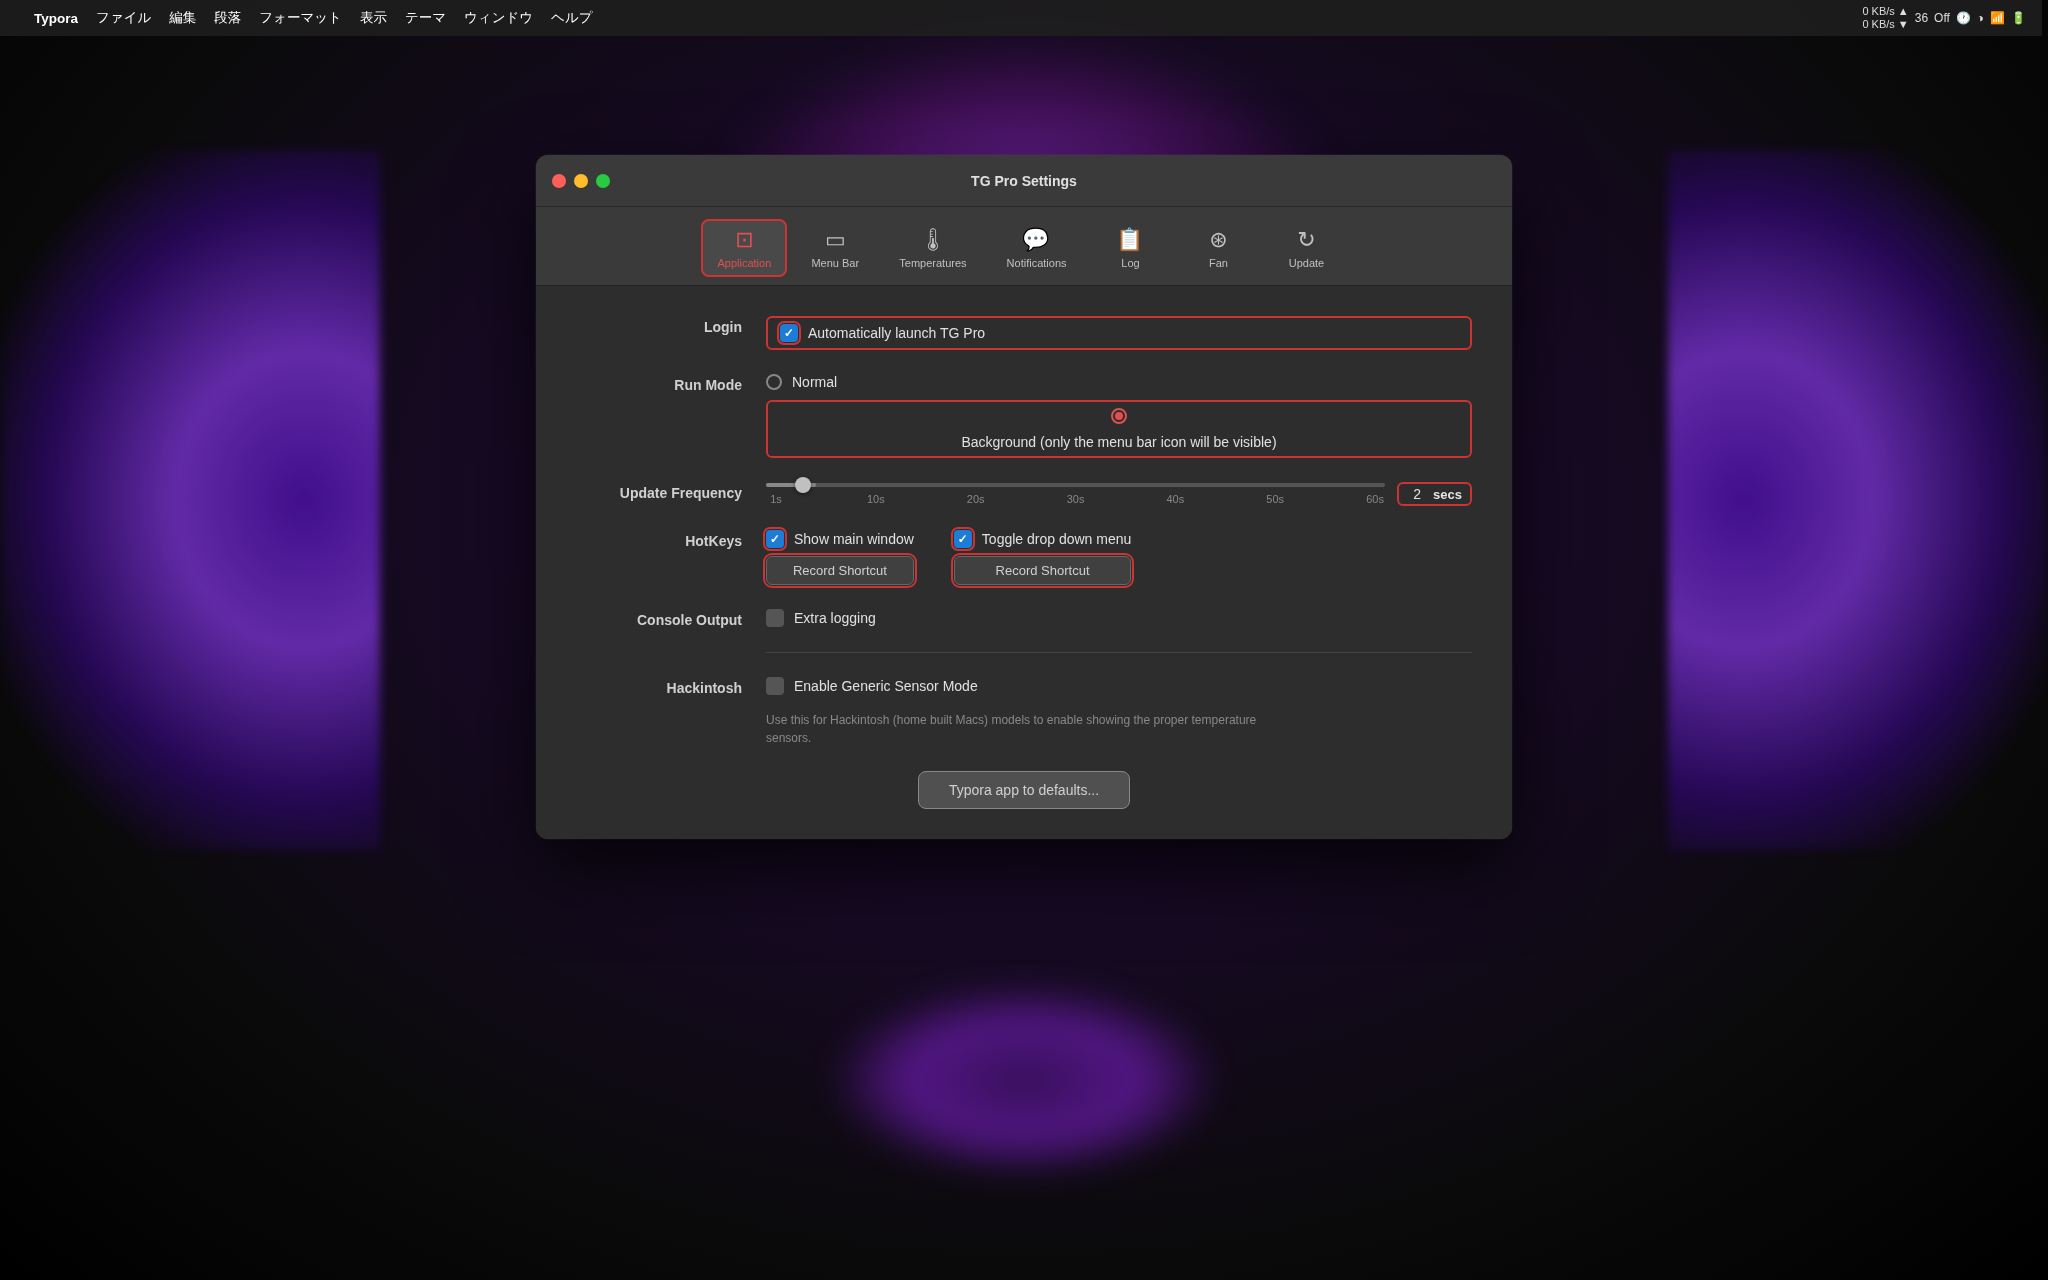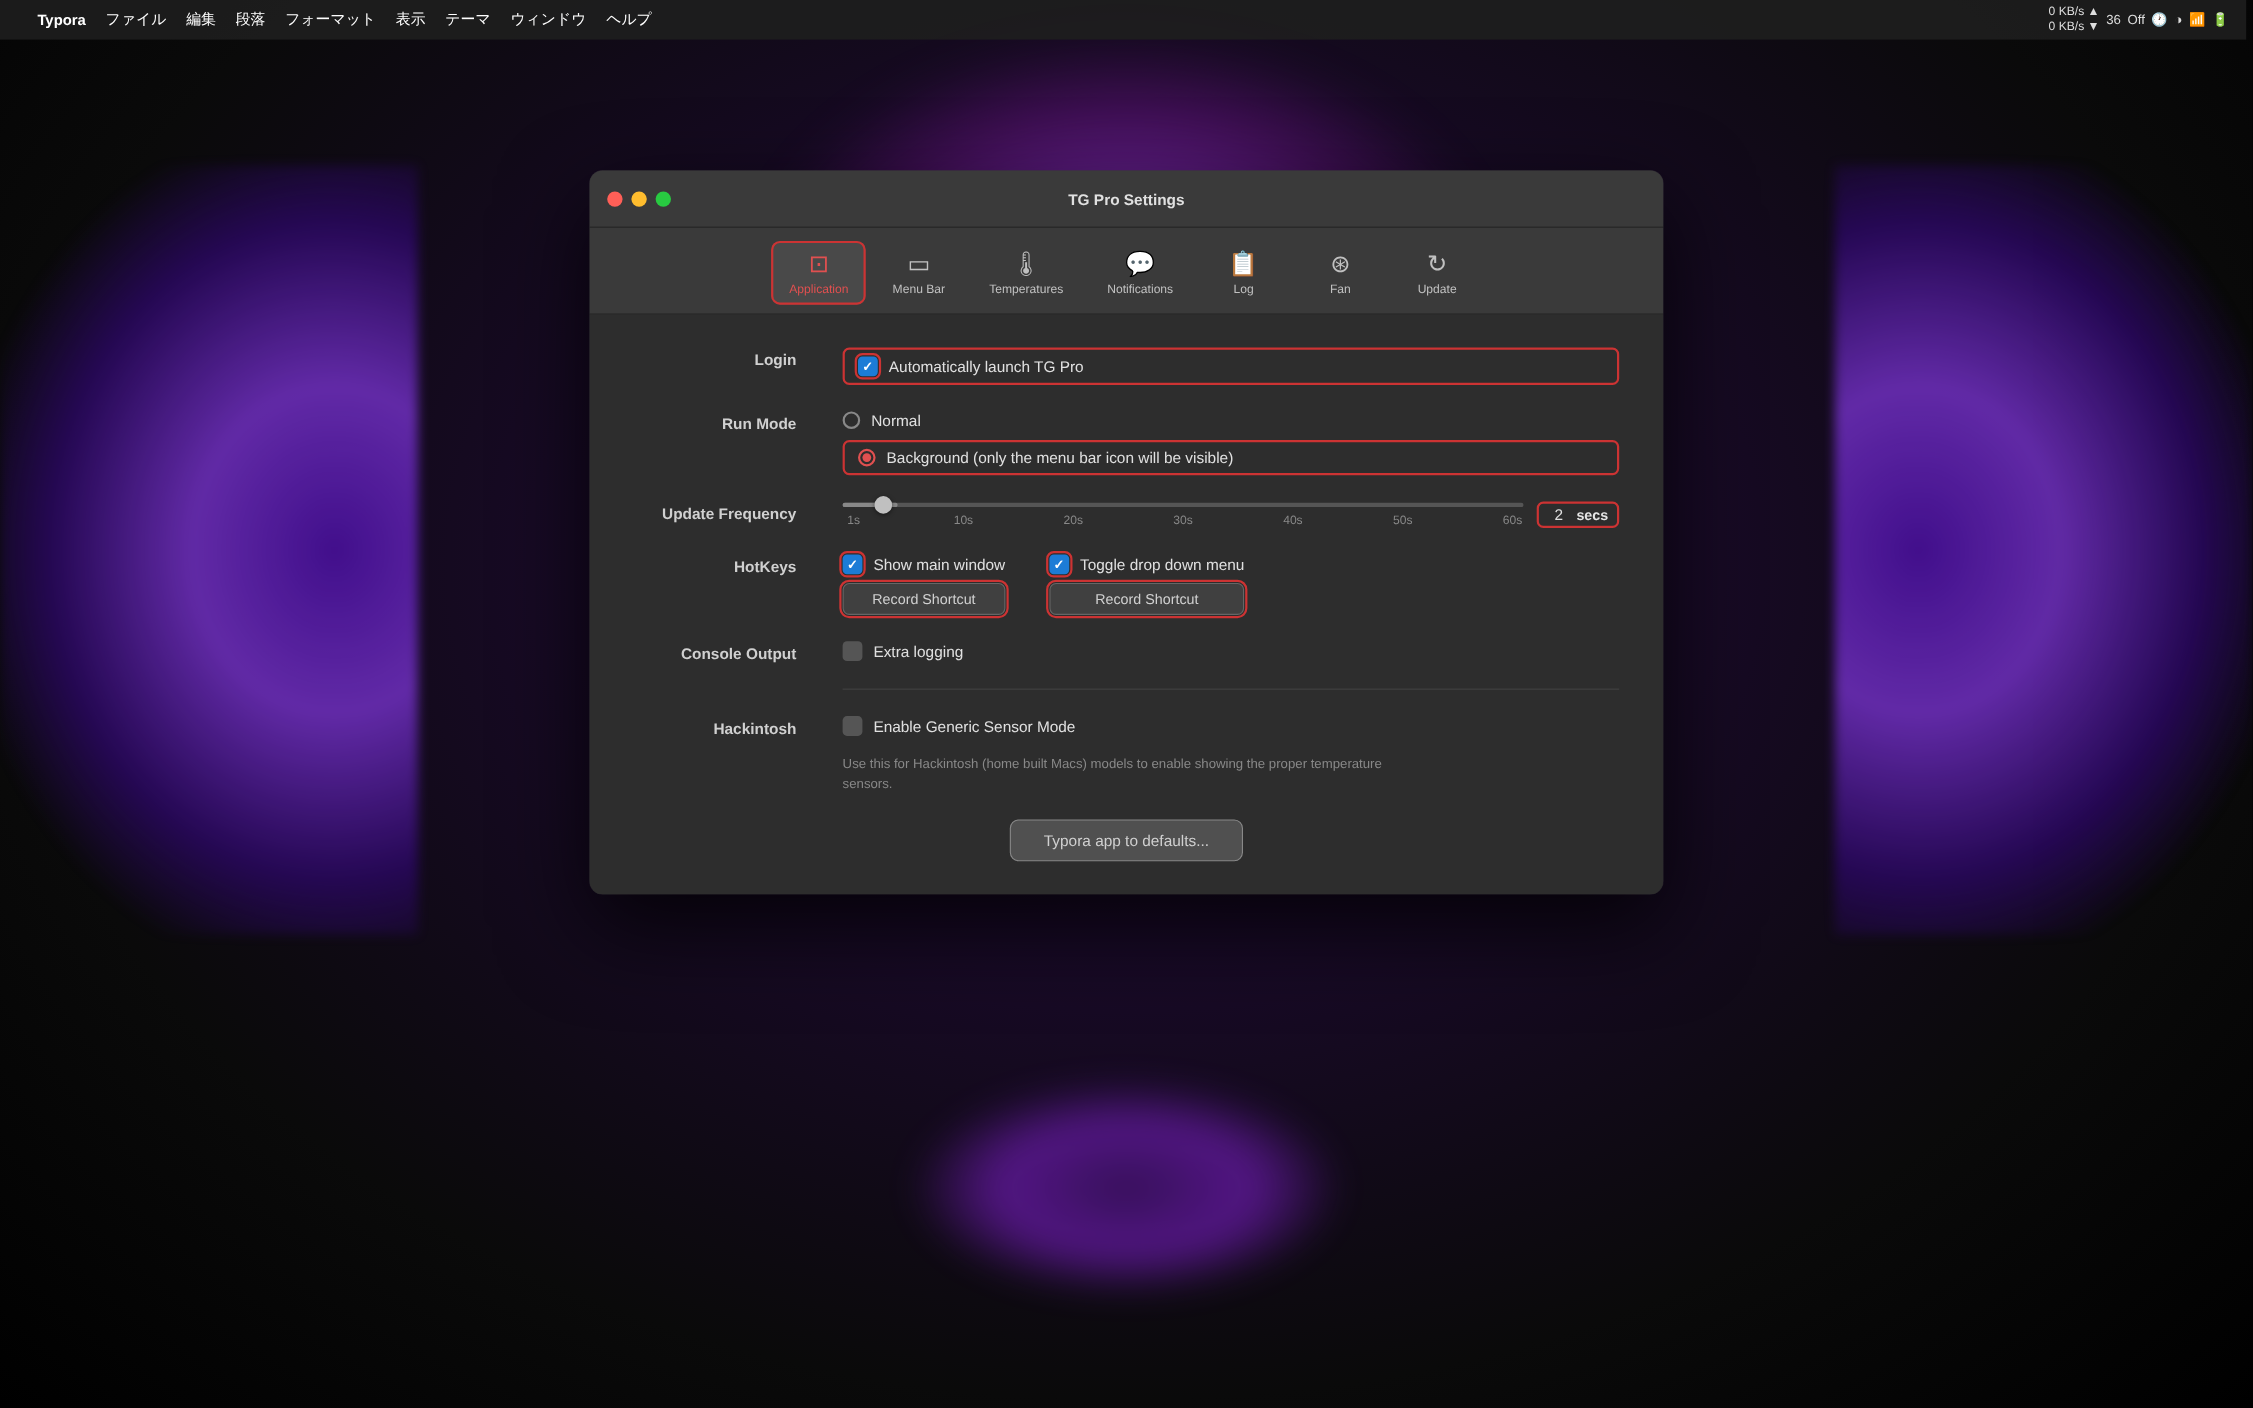--- a/index.html
+++ b/index.html
@@ -236,21 +236,21 @@
       margin-bottom: 24px;
     }
 
     .setting-label {
       width: 190px;
       min-width: 190px;
       font-size: 14px;
       font-weight: 600;
       color: #d0d0d0;
       text-align: right;
-      padding-right: 42px;
+      padding-right: 24px;
       padding-top: 3px;
     }
 
     .setting-controls {
       flex: 1;
       display: flex;
       flex-direction: column;
       gap: 10px;
     }
 
@@ -341,20 +341,21 @@
     }
 
     
     .bg-radio-row {
       display: inline-flex;
       align-items: center;
       gap: 10px;
       padding: 6px 12px;
       border: 2px solid #cc3333;
       border-radius: 6px;
+      flex-direction: column;
     }
 
     
     .slider-row {
       display: flex;
       align-items: center;
       gap: 12px;
     }
 
     .slider-container {

